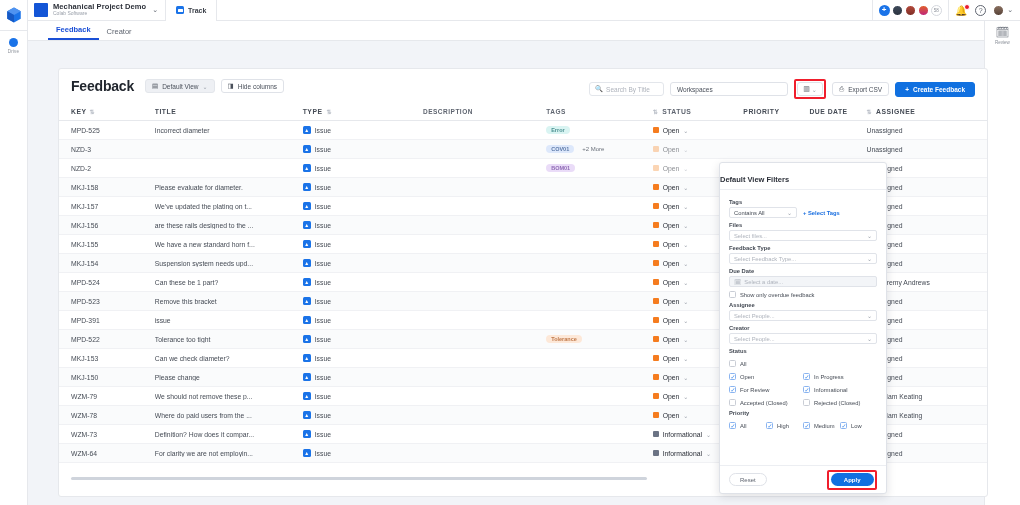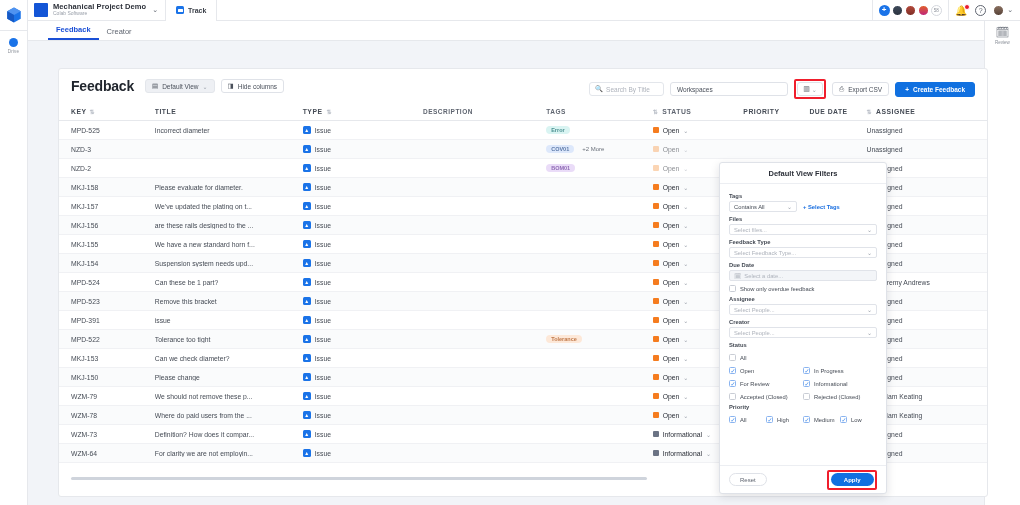--- a/index.html
+++ b/index.html
@@ -134,21 +134,21 @@
   .prio-arrow { font-size:7px; font-weight:700; }
 
   .hscroll { position:absolute; left:12px; right:340px; bottom:16px; height:3px; background:#cfd4dc; border-radius:2px; }
 
   
   .panel {
     position:absolute; left:660px; top:93px; width:168px; height:332px;
     background:#fff; border:1px solid #dfe2e8; border-radius:3px;
     box-shadow:0 3px 10px rgba(20,25,40,.13); z-index:40;
   }
-  .panel-title { text-align:center; font-size:7.5px; font-weight:700; color:#2b2f38; padding:6px 0 5px; border-bottom:1px solid #eceef2; }
+  .panel-title { font-size:7.5px; font-weight:700; color:#2b2f38; padding:6px 0 5px; border-bottom:1px solid #eceef2;margin-top:6px; }
   .panel-body { padding:5px 9px 0 9px; }
   .f-label { font-size:5.8px; font-weight:700; color:#444a54; margin:4px 0 2px; }
   .f-input {
     height:11px; border:1px solid #e0e3e9; border-radius:2px; background:#fff;
     display:flex; align-items:center; justify-content:space-between;
     padding:0 4px; font-size:5.8px; color:#aeb3bc;
   }
   .f-input.grey { background:#f3f5f8; }
   .f-row { display:flex; align-items:center; gap:6px; }
   .sel-sm { width:68px; height:11px; border:1px solid #e0e3e9; border-radius:2px; background:#fff;

